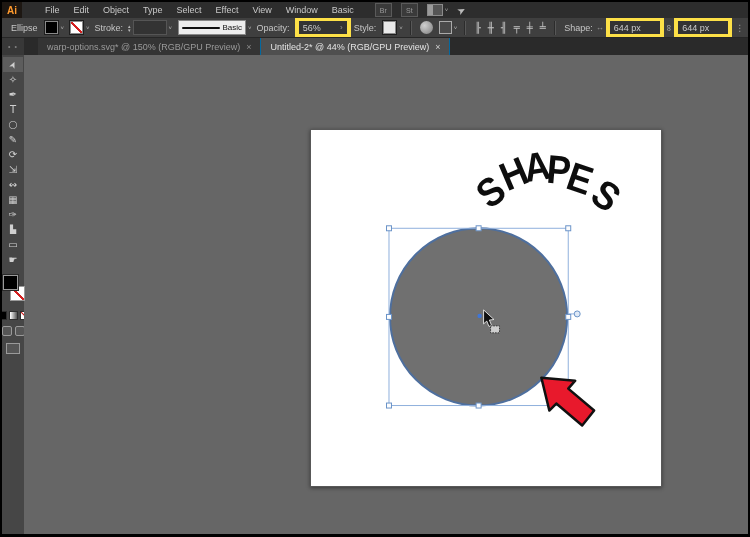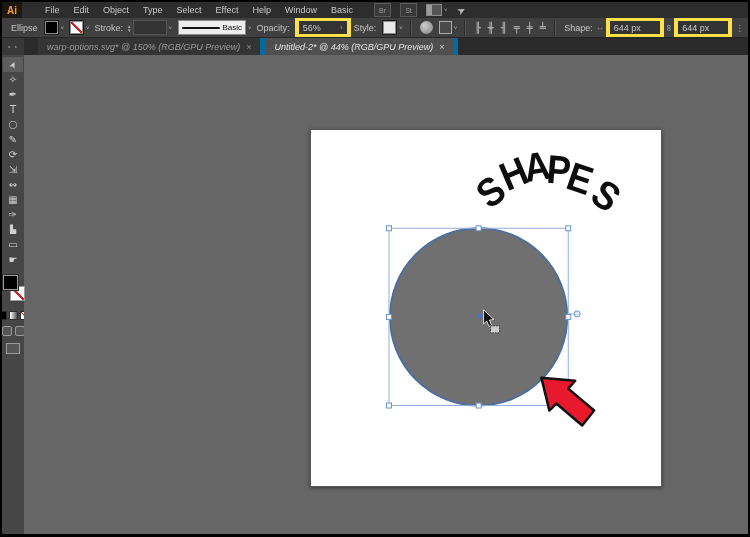--- a/index.html
+++ b/index.html
@@ -48,21 +48,21 @@
   .recolor{width:13px;height:13px;border-radius:50%;background:radial-gradient(circle at 35% 35%,#cfcfcf,#7c7c7c);margin:0 3px;}
   .docicon{width:11px;height:11px;border:1px solid #aaa;background:#4a4a4a;margin-left:3px;}
   .dashedicon{width:12px;height:12px;border:1px dashed #b5b5b5;position:relative;margin:0 3px;}
   .dashedicon::before{content:"";position:absolute;left:3px;top:3px;right:3px;bottom:3px;border:1px solid #b5b5b5;}
   .linkico{display:inline-block;transform:rotate(90deg);font-size:9px;color:#bbb;margin:0 2px;}
   .dots{color:#9a9a9a;font-size:9px;margin:0 3px;}
 
   
   .tabbar{position:absolute;left:0;top:36px;right:0;height:17px;background:#2a2a2a;display:flex;align-items:stretch;}
   .tabstub{width:22px;background:#383838;color:#808080;font-size:7px;display:flex;align-items:center;justify-content:center;letter-spacing:1px;}
-  .tab{display:flex;align-items:center;gap:6px;padding:0 9px;font-size:9px;color:#9a9a9a;background:#343434;border-right:5px solid #0369a1;margin-left:14px;font-style:italic;}
+  .tab{display:flex;align-items:center;gap:6px;padding:0 9px;font-size:9px;color:#9a9a9a;background:#343434;border-right:1px solid #0369a1;margin-left:14px;}
   .tab .x{color:#8a8a8a;font-size:9px;}
   .tab.active{background:#4f4f4f;color:#e3e3e3;margin-left:0;}
   .tab.active .x{color:#cfcfcf;}
 
   
   .main{position:absolute;left:0;top:53px;right:0;bottom:0;background:#666;}
   .toolstrip{position:absolute;left:0;top:0;bottom:0;width:22px;background:#464646;border-right:1px solid #3a3a3a;
     display:flex;flex-direction:column;align-items:center;padding-top:2px;}
   .tool{width:20px;height:15px;display:flex;align-items:center;justify-content:center;color:#cfcfcf;
     font-size:10px;font-family:"DejaVu Sans",sans-serif;}
@@ -96,21 +96,21 @@
   <div class="app">
 
     <div class="menubar">
       <div class="logo">Ai</div>
       <span class="menu-item">File</span>
       <span class="menu-item">Edit</span>
       <span class="menu-item">Object</span>
       <span class="menu-item">Type</span>
       <span class="menu-item">Select</span>
       <span class="menu-item">Effect</span>
-      <span class="menu-item">Help</span>
+      <span class="menu-item">View</span>
       <span class="menu-item">Window</span>
       <span class="menu-item">Basic</span>
       <div class="menubar-right">
         <span class="mini-app">Br</span>
         <span class="mini-app">St</span>
         <span style="display:flex;align-items:center;gap:2px;">
           <span class="ws-icon"></span>
           <span class="chev">˅</span>
         </span>
         <span class="share">➤</span>

